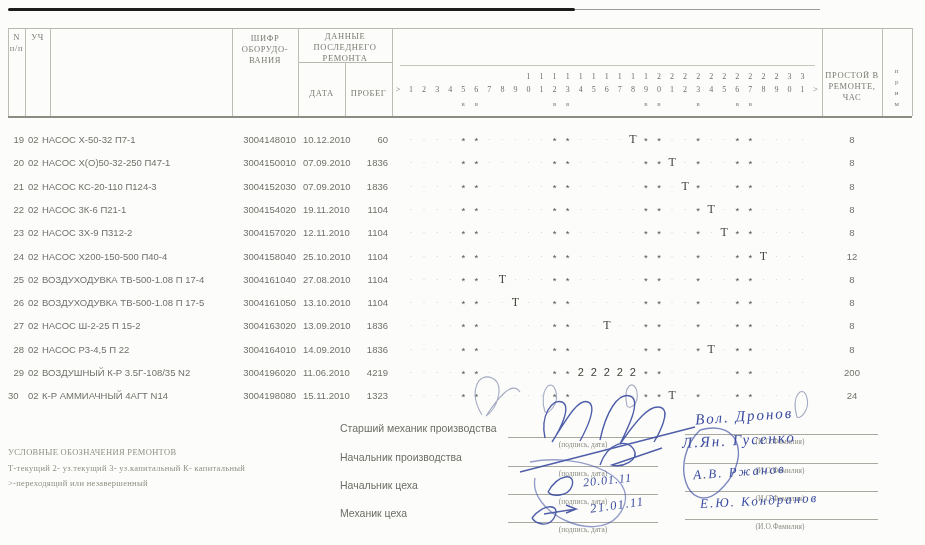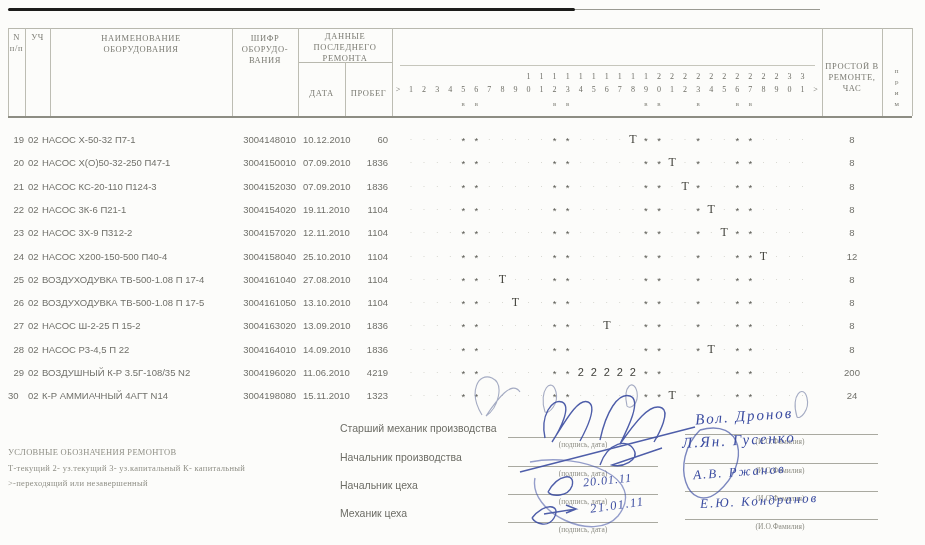--- a/index.html
+++ b/index.html
@@ -45,31 +45,29 @@
   <div class="vline" style="left:298px;top:28px;height:88px;"></div>
   <div class="vline" style="left:345px;top:62px;height:54px;"></div>
   <div class="vline" style="left:392px;top:28px;height:88px;"></div>
   <div class="vline" style="left:822px;top:28px;height:88px;"></div>
   <div class="vline" style="left:882px;top:28px;height:88px;"></div>
   <div class="vline" style="left:912px;top:28px;height:88px;"></div>
 
   <div class="abs hdr" style="left:6px;top:32px;width:21px;">N
 п/п</div>
   <div class="abs hdr" style="left:25px;top:32px;width:25px;">УЧ</div>
-  <div class="abs hdr" style="left:50px;top:33px;width:182px;">НАИМЕНОВАНИЕ
-ОБОРУДОВАНИЯ</div>
   <div class="abs hdr" style="left:232px;top:33px;width:66px;">ШИФР
 ОБОРУДО-
 ВАНИЯ</div>
   <div class="abs hdr" style="left:298px;top:31px;width:94px;">ДАННЫЕ
 ПОСЛЕДНЕГО
 РЕМОНТА</div>
   <div class="abs hdr" style="left:298px;top:88px;width:47px;">ДАТА</div>
   <div class="abs hdr" style="left:345px;top:88px;width:47px;">ПРОБЕГ</div>
-  <div class="abs hdr" style="left:822px;top:61px;width:60px;">ПРОСТОЙ В
+  <div class="abs hdr" style="left:822px;top:70px;width:60px;">ПРОСТОЙ В
 РЕМОНТЕ,
 ЧАС</div>
   <div class="abs hdr" style="left:890px;top:66px;width:14px;font-size:7px;line-height:11px;">п
 р
 и
 м</div>
 
   <div id="gen">
       <div class="abs daynum" style="left: 391.5px; top: 85px; width: 13.05px;">&gt;</div>
       <div class="abs daynum" style="left: 404.55px; top: 85px; width: 13.05px;">1</div>

